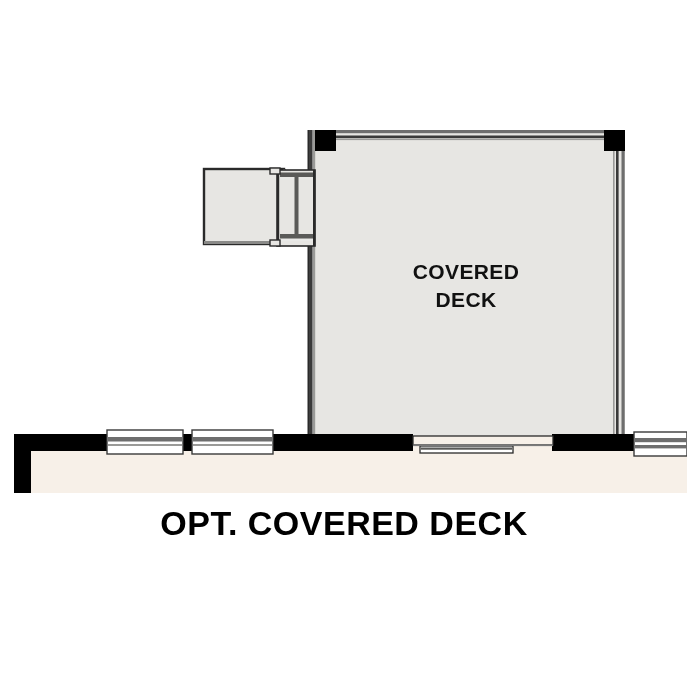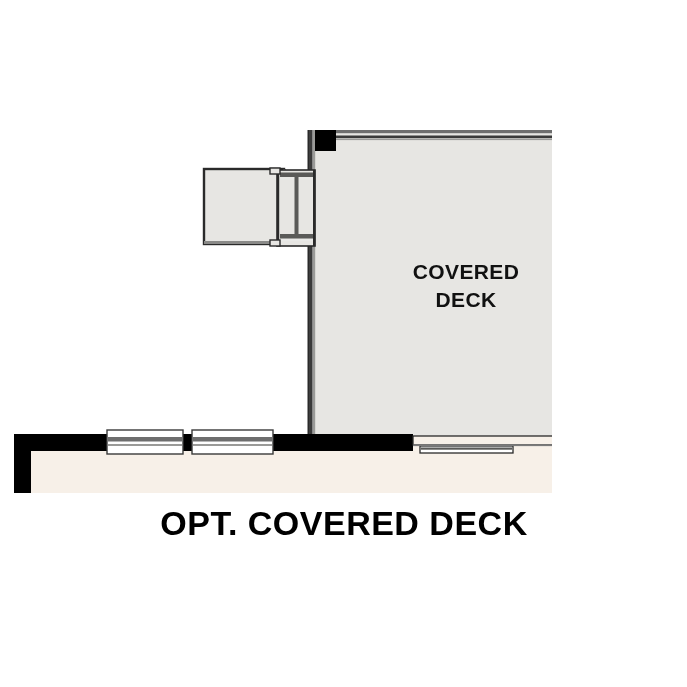--- a/index.html
+++ b/index.html
@@ -6,21 +6,21 @@
   html, body {
     margin: 0;
     padding: 0;
     background: #ffffff;
   }
   body {
     font-family: "Liberation Sans", sans-serif;
   }
   #plan-root {
     position: relative;
-    width: 552px;
+    width: 687px;
     height: 687px;
     background: #737373;
     overflow: hidden;
   }
   #plan-svg {
     position: absolute;
     left: 0;
     top: 0;
     width: 687px;
     height: 687px;

